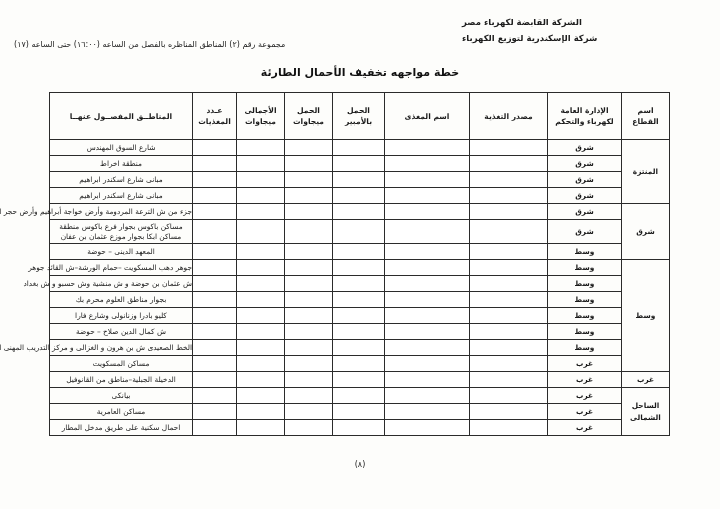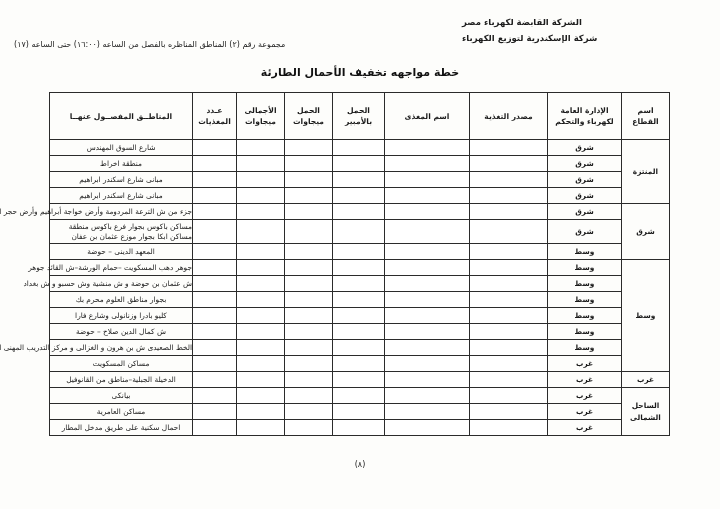--- a/index.html
+++ b/index.html
@@ -123,21 +123,21 @@
     letter-spacing: 2.8px;
     padding-right: 6px;
     padding-left: 6px;
   }
   td.areas-cell {
     font-size: 7px;
     line-height: 1.35;
     padding: 1px 3px;
     white-space: nowrap;
   }
-  td.areas-cell.wrap { white-space: normal; text-align: right; }
+  td.areas-cell.wrap { white-space: normal; }
   td.blank { background: #ffffff; }
 
   tbody tr { height: 16px; }
   tbody tr.tall { height: 24px; }
 
   .page-number {
     position: absolute;
     top: 460px;
     left: 0;
     right: 0;

